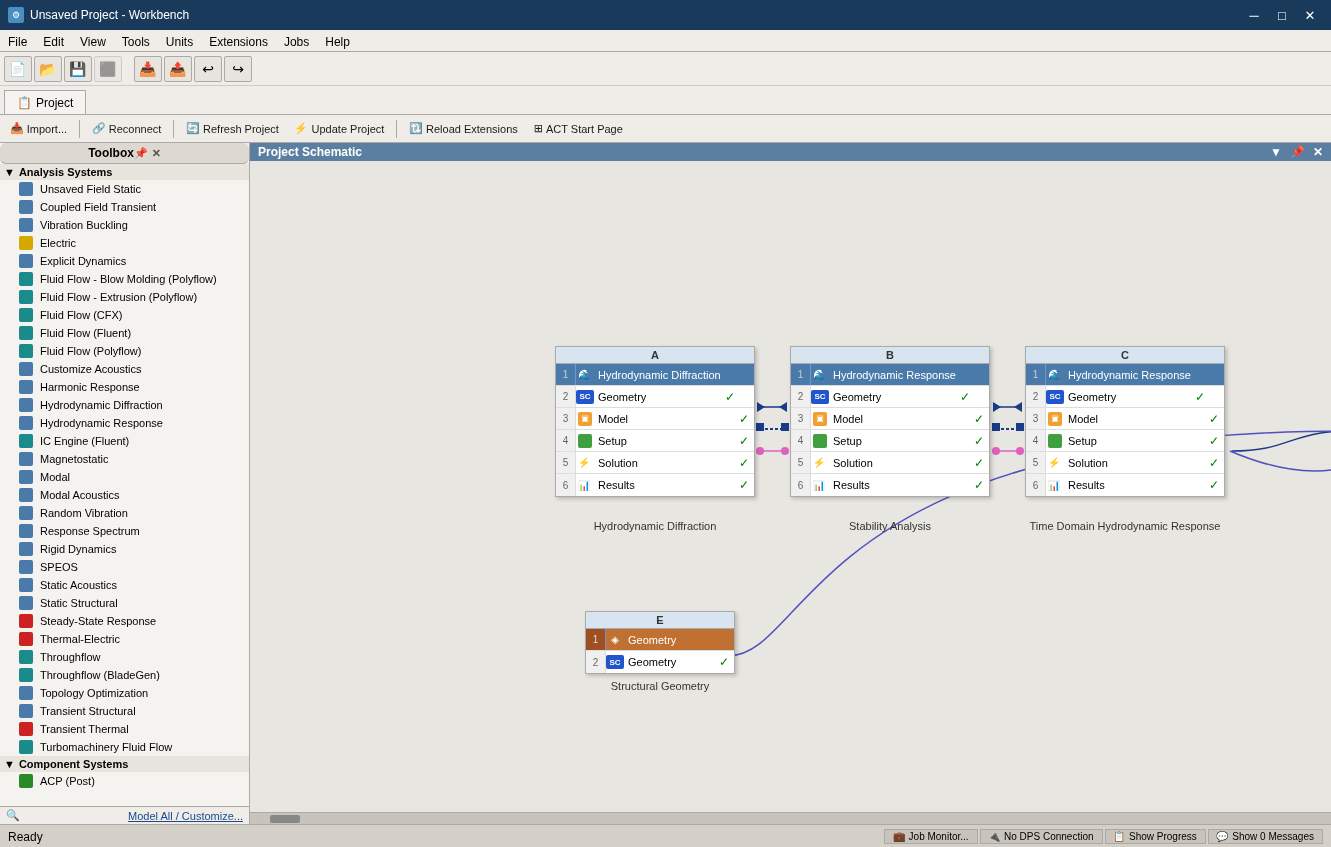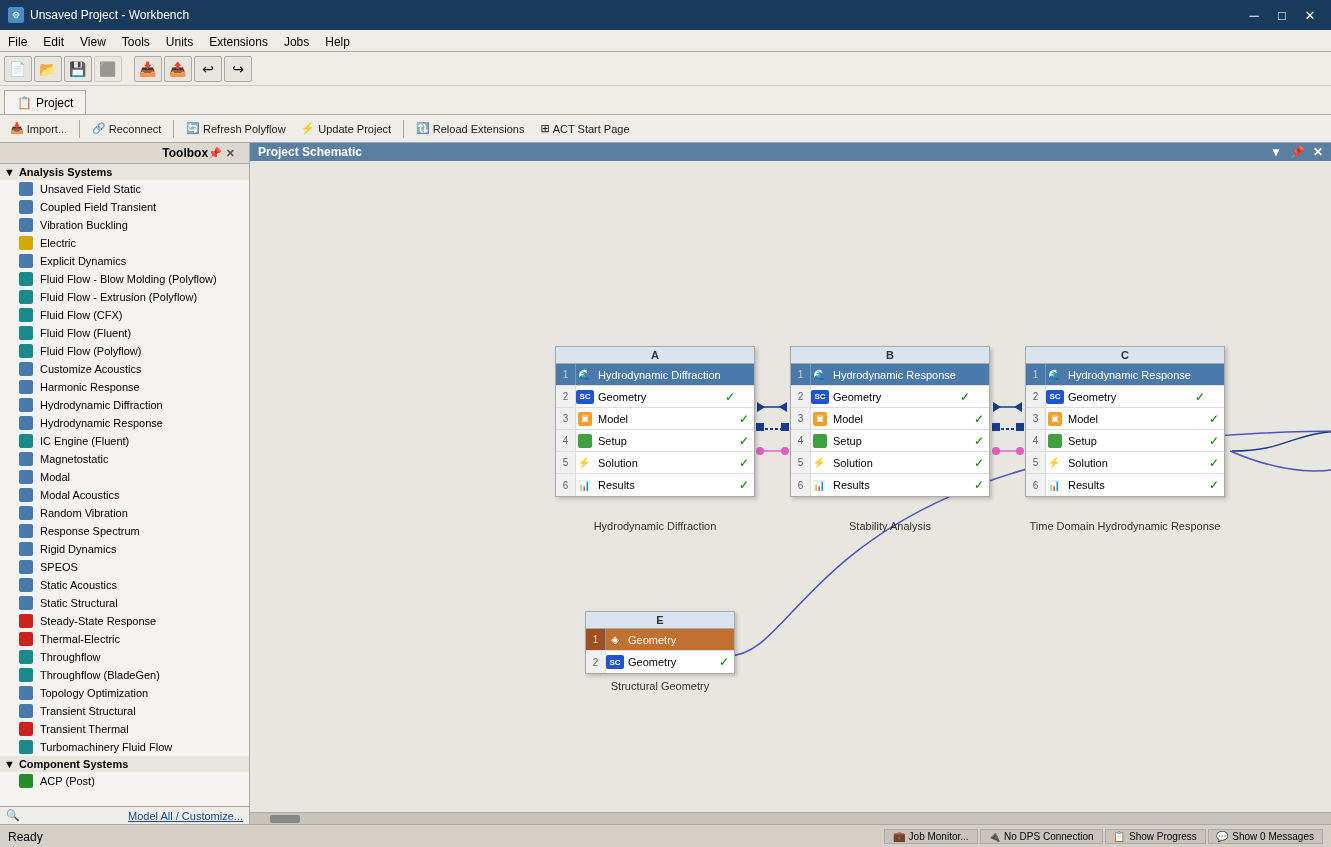--- a/index.html
+++ b/index.html
@@ -84,27 +84,28 @@
       width: 250px;
       min-width: 250px;
       background: #f5f3ef;
       border-right: 1px solid #aaa;
       display: flex;
       flex-direction: column;
       overflow: hidden;
     }
     .toolbox-header {
       background: #ddd9d0;
-      padding: 3px 14px;
+      padding: 3px 8px;
       font-size: 12px;
       font-weight: bold;
       display: flex;
       align-items: center;
-      justify-content: flex-end;
+      justify-content: center;
       border-bottom: 1px solid #aaa;
+      border-radius: 6px;
     }
     .toolbox-header-icons { display: flex; gap: 4px; }
     .toolbox-header-icon { font-size: 11px; cursor: pointer; color: #555; }
     .toolbox-list { flex: 1; overflow-y: auto; }
     .toolbox-section-header {
       display: flex; align-items: center; gap: 4px;
       padding: 2px 4px;
       background: #e8e4de;
       font-size: 11px;
       font-weight: bold;
@@ -338,21 +339,21 @@
     <span>Import...</span>
   </button>
   <div class="action-sep"></div>
   <button class="action-btn">
     <span>🔗</span>
     <span>Reconnect</span>
   </button>
   <div class="action-sep"></div>
   <button class="action-btn">
     <span>🔄</span>
-    <span>Refresh Polyflow</span>
+    <span>Refresh Project</span>
   </button>
   <button class="action-btn">
     <span>⚡</span>
     <span>Update Project</span>
   </button>
   <div class="action-sep"></div>
   <button class="action-btn">
     <span>🔃</span>
     <span>Reload Extensions</span>
   </button>

